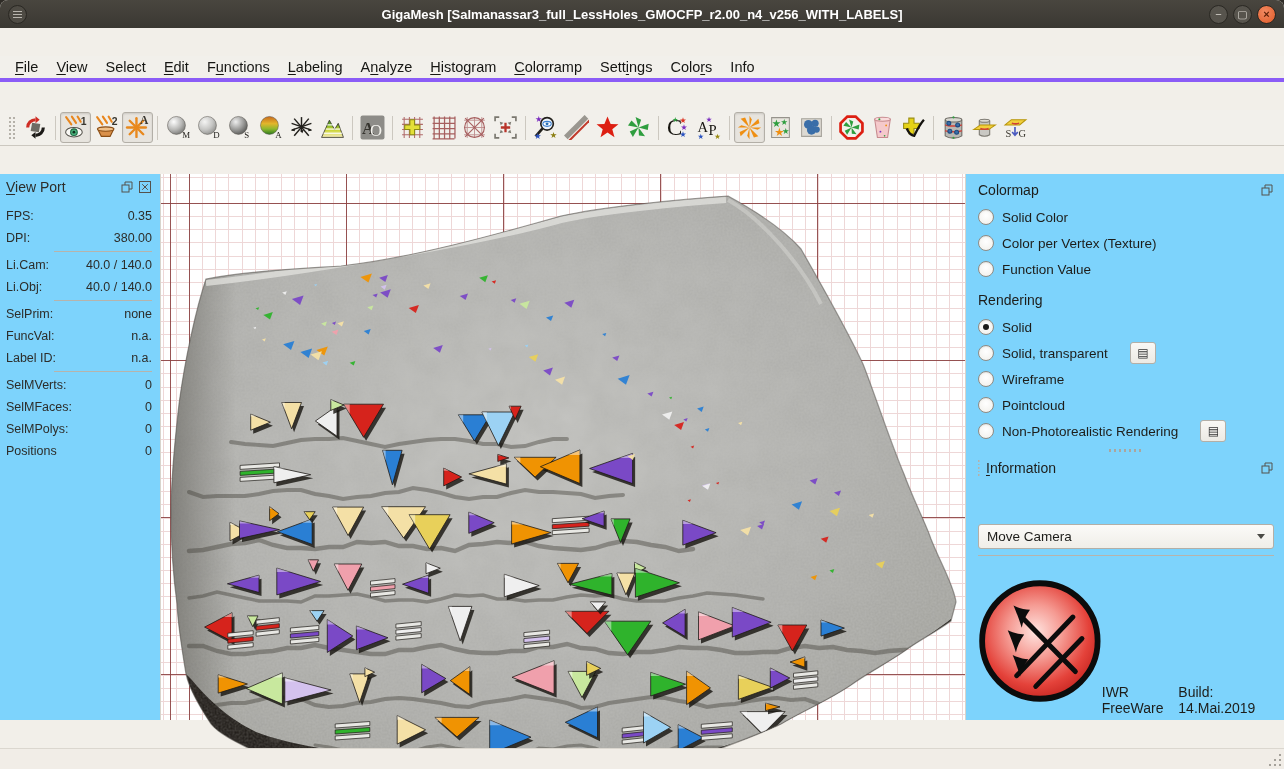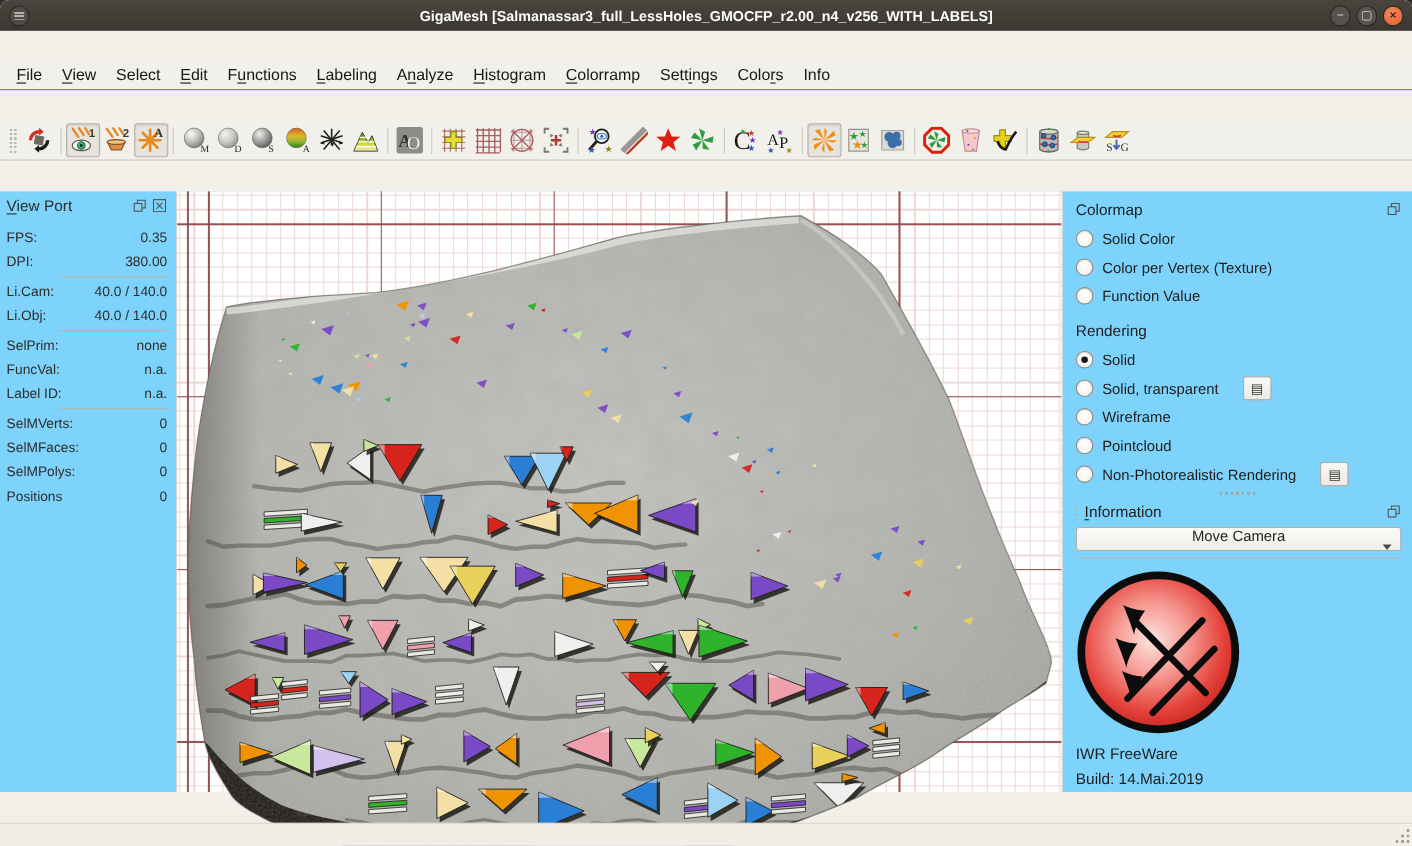--- a/index.html
+++ b/index.html
@@ -20,21 +20,21 @@
                 font-weight:bold; font-size:13px; pointer-events:none; }
   .win-controls { margin-left:auto; margin-right:8px; display:flex; gap:5px; z-index:2; }
   .win-ctl { width:19px; height:19px; border-radius:50%; background:#57544d;
              border:1px solid #2a2823; color:#d8d5ce; font-size:11px; line-height:17px;
              text-align:center; }
   .win-ctl.close { background:radial-gradient(circle at 40% 35%, #f28a62, #e05a27);
                    color:#5c1f06; font-weight:bold; }
 
   
   .menubar { height:26px; flex:0 0 26px; background:#f2f0eb; display:flex;
-             align-items:center; padding-left:6px; border-bottom:1px solid #8b5cf6;
+             align-items:center; padding-left:6px; border-bottom:4px solid #8b5cf6;
              font-size:14.5px; color:#161613; }
   .menu-item { padding:3px 9px; cursor:default; }
   .menu-item u { text-decoration:underline; text-underline-offset:2px; }
 
   
   .toolbar { height:36px; flex:0 0 36px; background:#f2f0eb; display:flex;
              align-items:center; padding:0 4px; border-bottom:1px solid #ccc8c0; }
   .tb-grip { width:8px; height:22px; margin:0 4px;
      background:repeating-linear-gradient(to bottom,#b5b1a9 0 2px,transparent 2px 4px),
                 repeating-linear-gradient(to bottom,#b5b1a9 0 2px,transparent 2px 4px);
@@ -90,25 +90,25 @@
            height:6px; border-radius:50%; background:#1a1a1a; }
   .menu-sq-btn { width:26px; height:22px; margin-left:14px; border:1px solid #b3afa7;
            border-radius:3px; background:linear-gradient(#f9f8f5,#eceae4);
            display:flex; align-items:center; justify-content:center; font-size:12px;
            color:#333; }
   .h-splitter { height:12px; display:flex; align-items:center; justify-content:center; }
   .h-splitter .dots { width:34px; height:3px;
       background:repeating-linear-gradient(to right,#aaa69e 0 2px,transparent 2px 5px); }
   .combo { height:25px; border:1px solid #b3afa7; border-radius:3px;
            background:linear-gradient(#fbfaf8,#f0eee8); display:flex; align-items:center;
-           padding:0 8px; font-size:13.5px;flex-direction:column; }
+           padding:0 8px; font-size:13.5px; }
   .combo .arrow { margin-left:auto; width:0; height:0; border-left:4.5px solid transparent;
            border-right:4.5px solid transparent; border-top:5.5px solid #4a4a46; }
   .rp-divider { border:none; border-top:1px solid #b7b3ab; margin:6px 0 0 0; }
-  .logo-wrap { display:flex; flex-direction:column; align-items:flex-start; margin-top:10px; }
+  .logo-wrap { display:flex; flex-direction:row; align-items:flex-end; margin-top:10px; }
   .logo-wrap svg { width:150px; height:150px; }
   .brand1 { margin-top:9px; font-size:14px; }
   .brand2 { margin-top:7px; font-size:14px; }
 
   
   .statusbar { height:21px; flex:0 0 21px; background:#f1ede7; border-top:1px solid #dbd7cf;
                position:relative; }
   .resize-grip { position:absolute; right:2px; bottom:2px; width:14px; height:14px;
       background:
         radial-gradient(circle at 12px 12px,#a5a19a 1.3px,transparent 1.5px),

